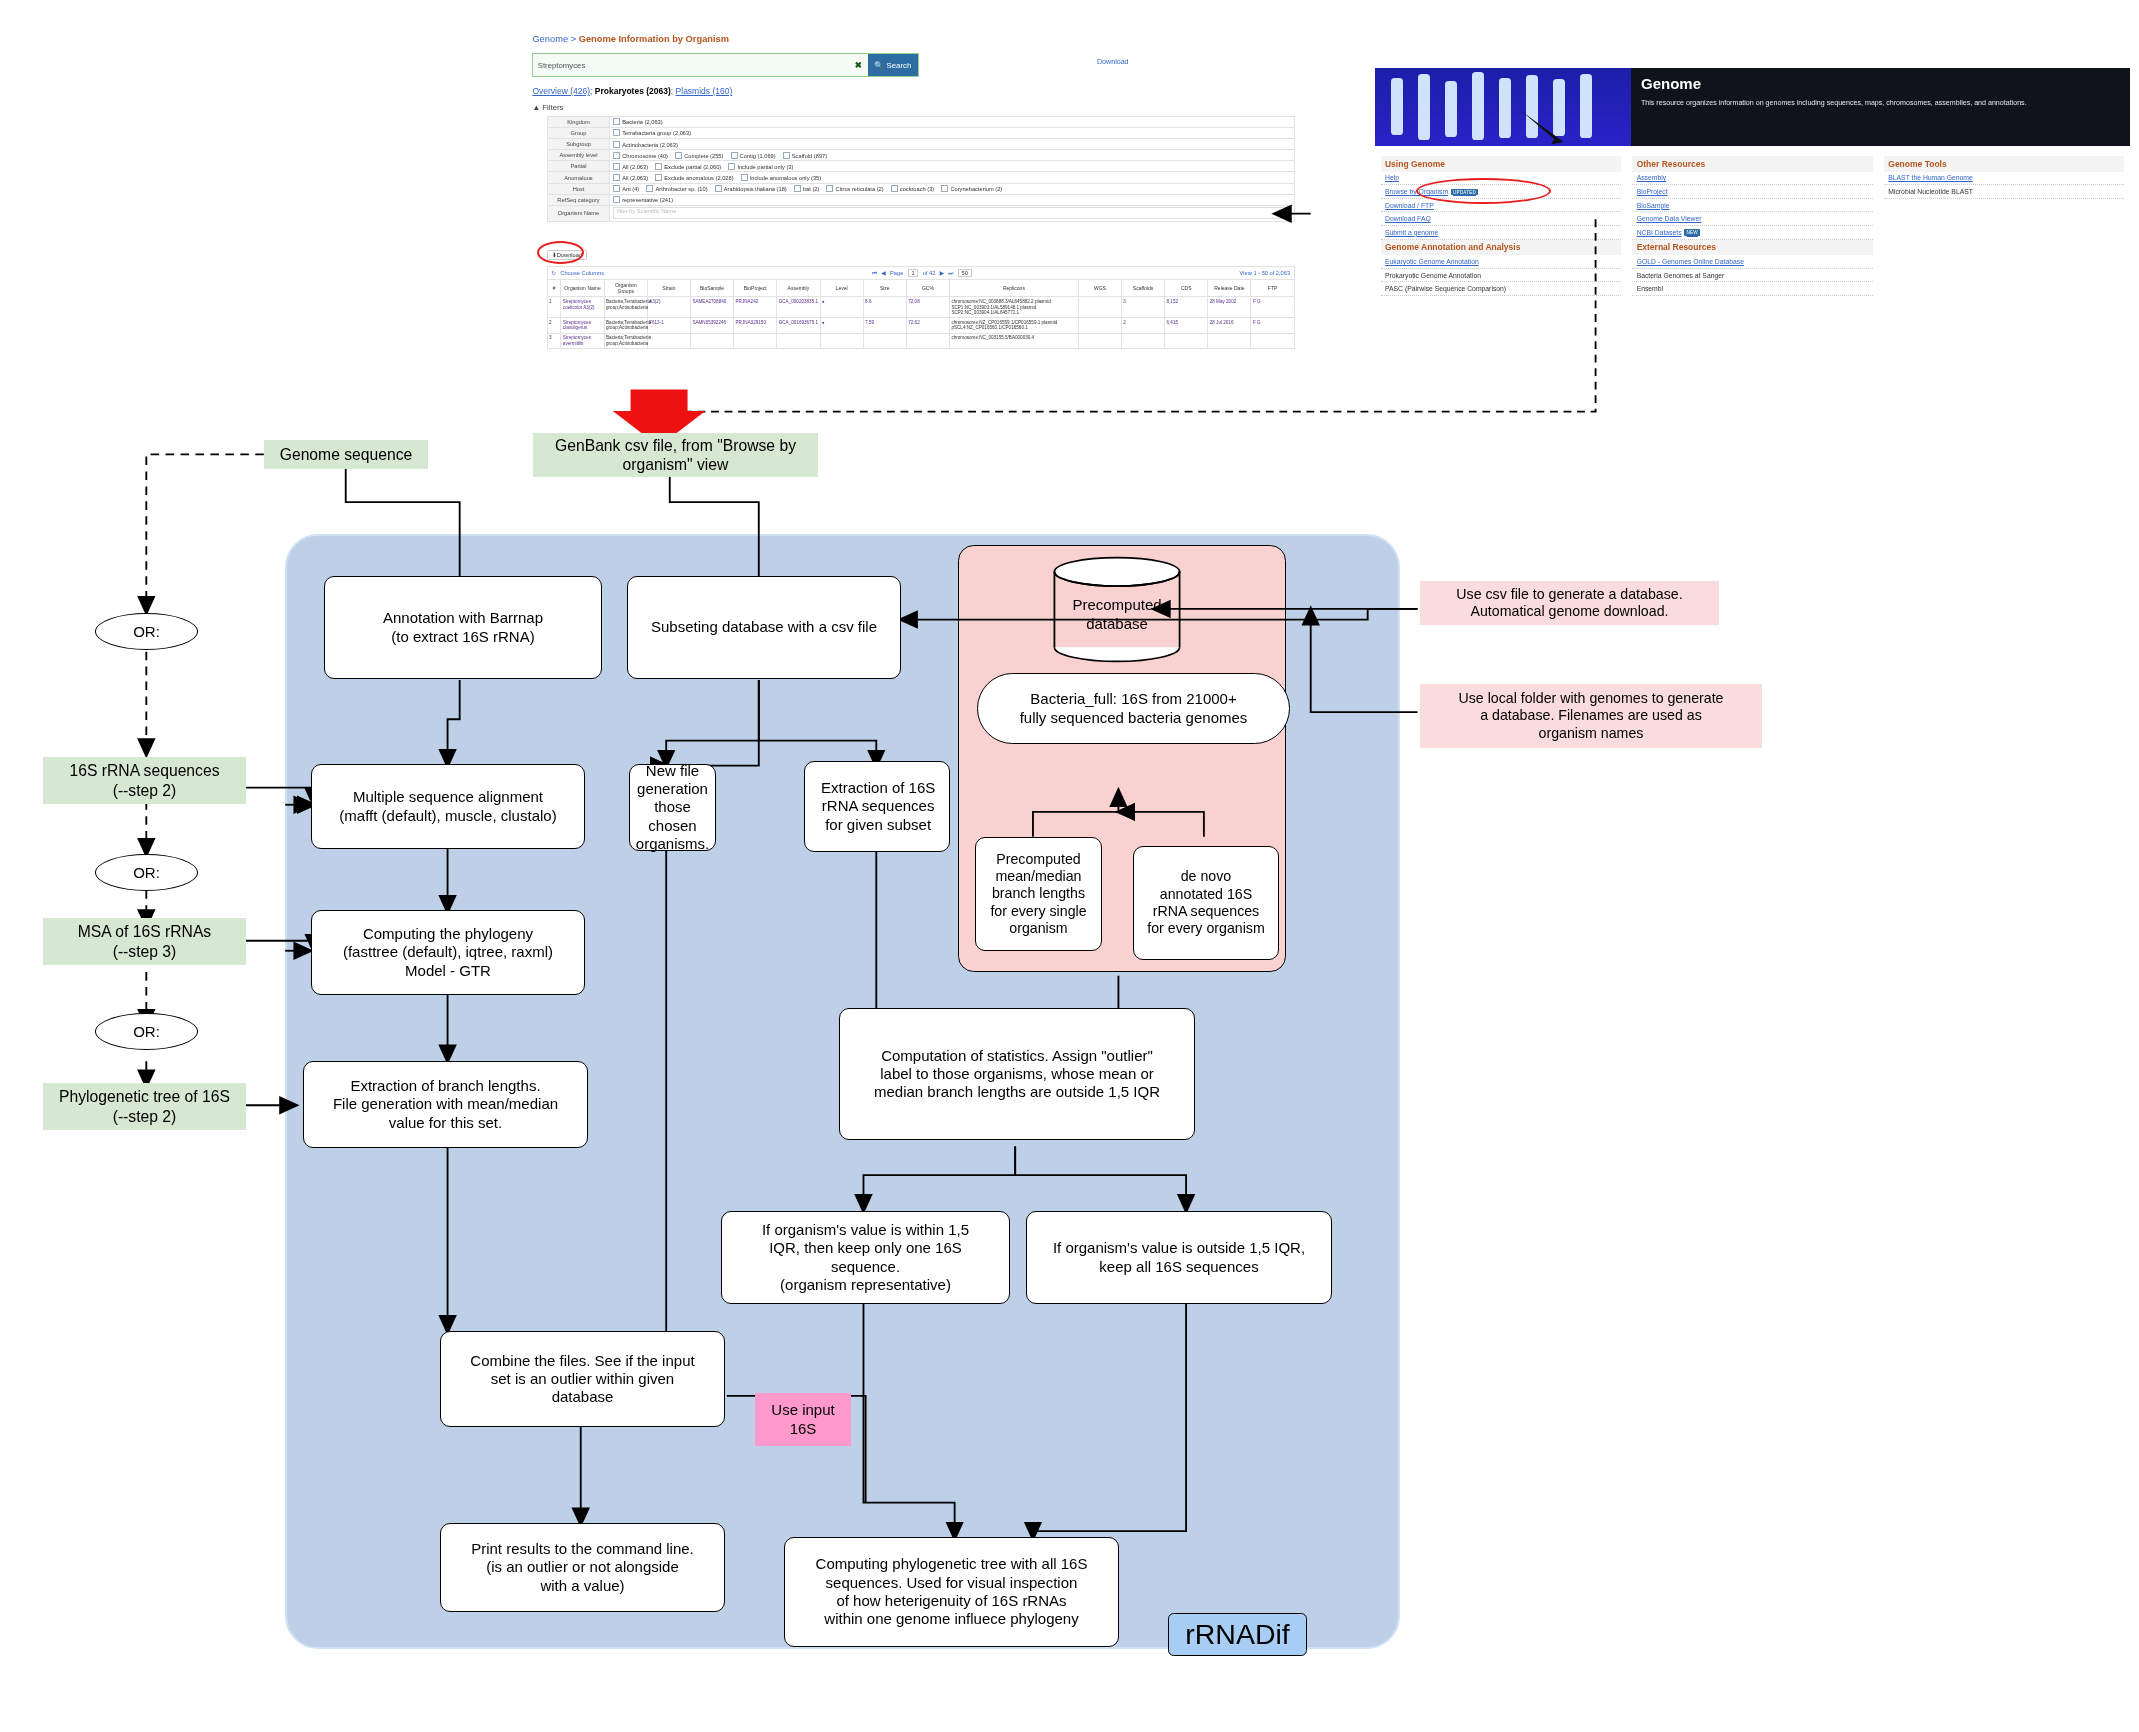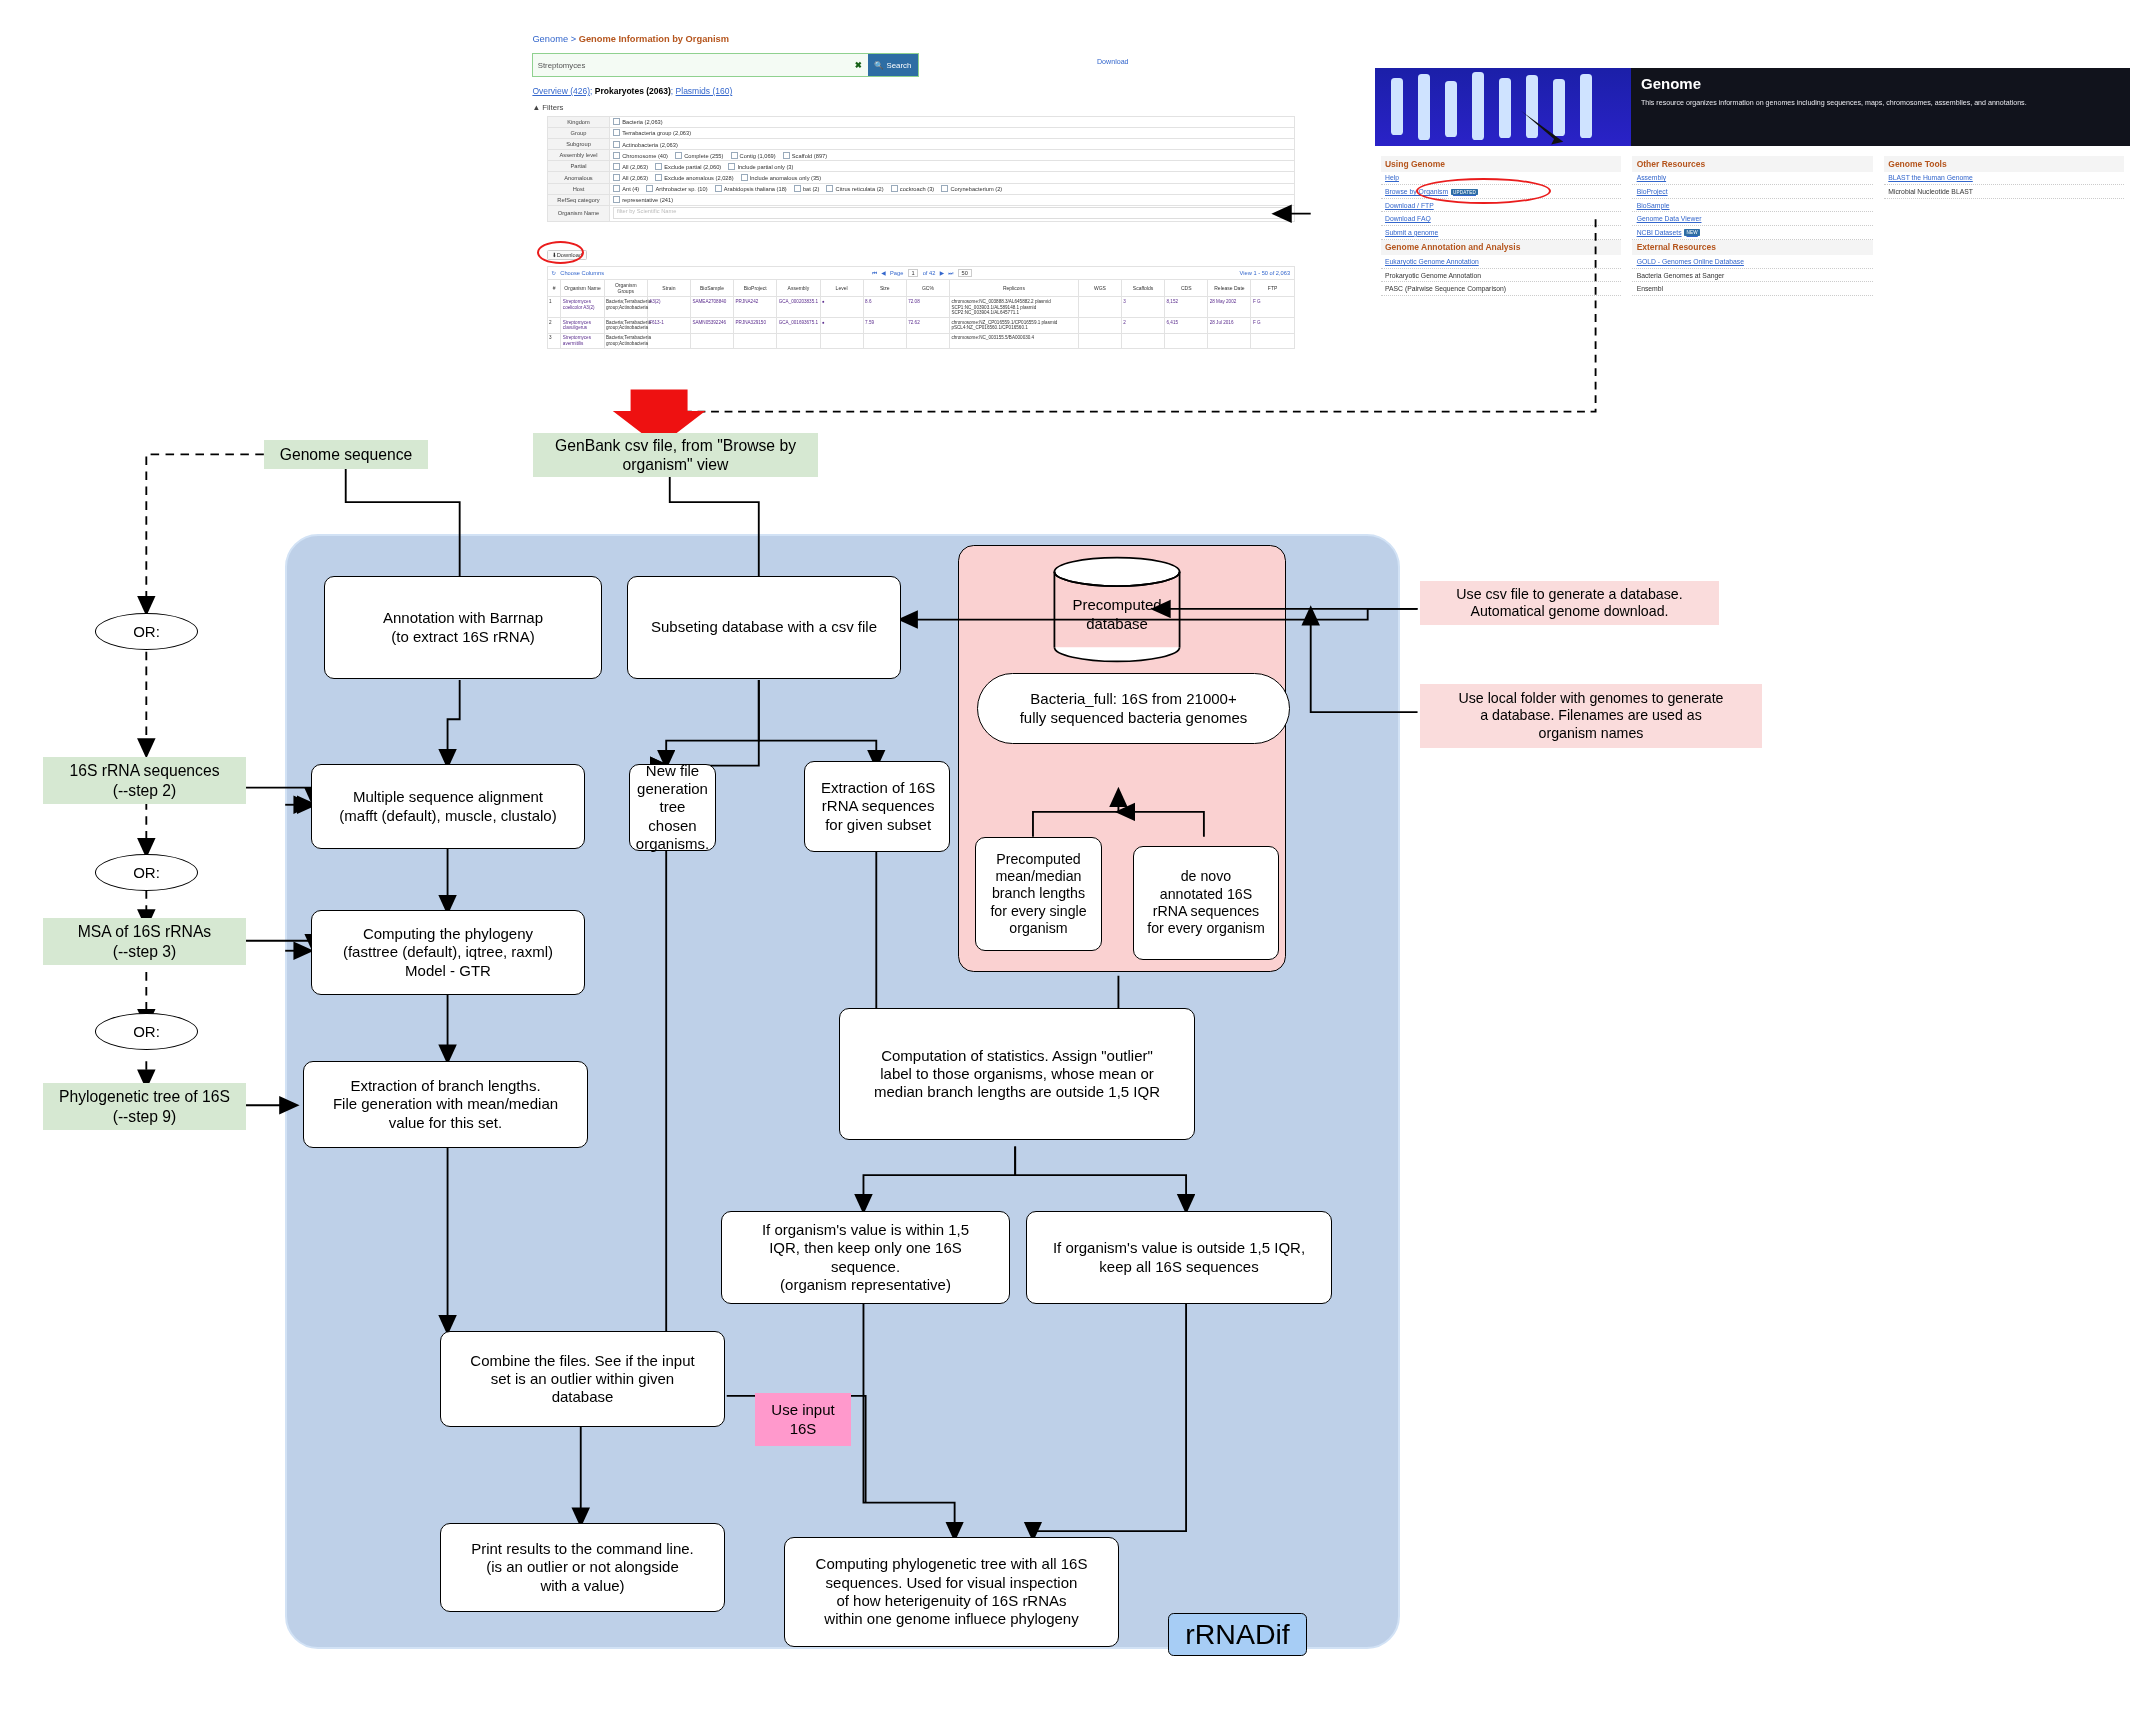--- a/index.html
+++ b/index.html
@@ -403,39 +403,39 @@
   </div>
 <div class="abs orpill" style="left:95px;top:1013px;width:103px;height:37px;">
     <span>OR:</span>
   </div>
 
 <div class="abs green" style="left:43px;top:757px;width:203px;height:47px;white-space:pre-line;"><span>16S rRNA sequences
 (--step 2)</span></div>
 <div class="abs green" style="left:43px;top:918px;width:203px;height:47px;white-space:pre-line;"><span>MSA of 16S rRNAs
 (--step 3)</span></div>
 <div class="abs green" style="left:43px;top:1083px;width:203px;height:47px;white-space:pre-line;"><span>Phylogenetic tree of 16S
-(--step 9)</span></div>
+(--step 2)</span></div>
 
 <div class="abs node" style="left:324px;top:576px;width:278px;height:103px;white-space:pre-line;"><span>Annotation with Barrnap
 (to extract 16S rRNA)</span></div>
 <div class="abs node" style="left:627px;top:576px;width:274px;height:103px;">
     <span>Subseting database with a csv file</span>
   </div>
 
 <div class="abs node" style="left:311px;top:764px;width:274px;height:85px;white-space:pre-line;"><span>Multiple sequence alignment
 (mafft (default), muscle, clustalo)</span></div>
 <div class="abs node" style="left:311px;top:910px;width:274px;height:85px;white-space:pre-line;"><span>Computing the phylogeny
 (fasttree (default), iqtree, raxml)
 Model - GTR</span></div>
 <div class="abs node" style="left:303px;top:1061px;width:285px;height:87px;white-space:pre-line;"><span>Extraction of branch lengths.
 File generation with mean/median
 value for this set.</span></div>
 
 <div class="abs node" style="left:629px;top:764px;width:87px;height:87px;white-space:pre-line;"><span>New file
-generation tree
+generation those
 chosen
 organisms.</span></div>
 <div class="abs node" style="left:804px;top:761px;width:146px;height:91px;white-space:pre-line;padding-left:8px;"><span>Extraction of 16S
 rRNA sequences
 for given subset</span></div>
 
 <div class="abs node" style="left:839px;top:1008px;width:356px;height:132px;white-space:pre-line;"><span>Computation of statistics. Assign "outlier"
 label to those organisms, whose mean or
 median branch lengths are outside 1,5 IQR</span></div>
 

